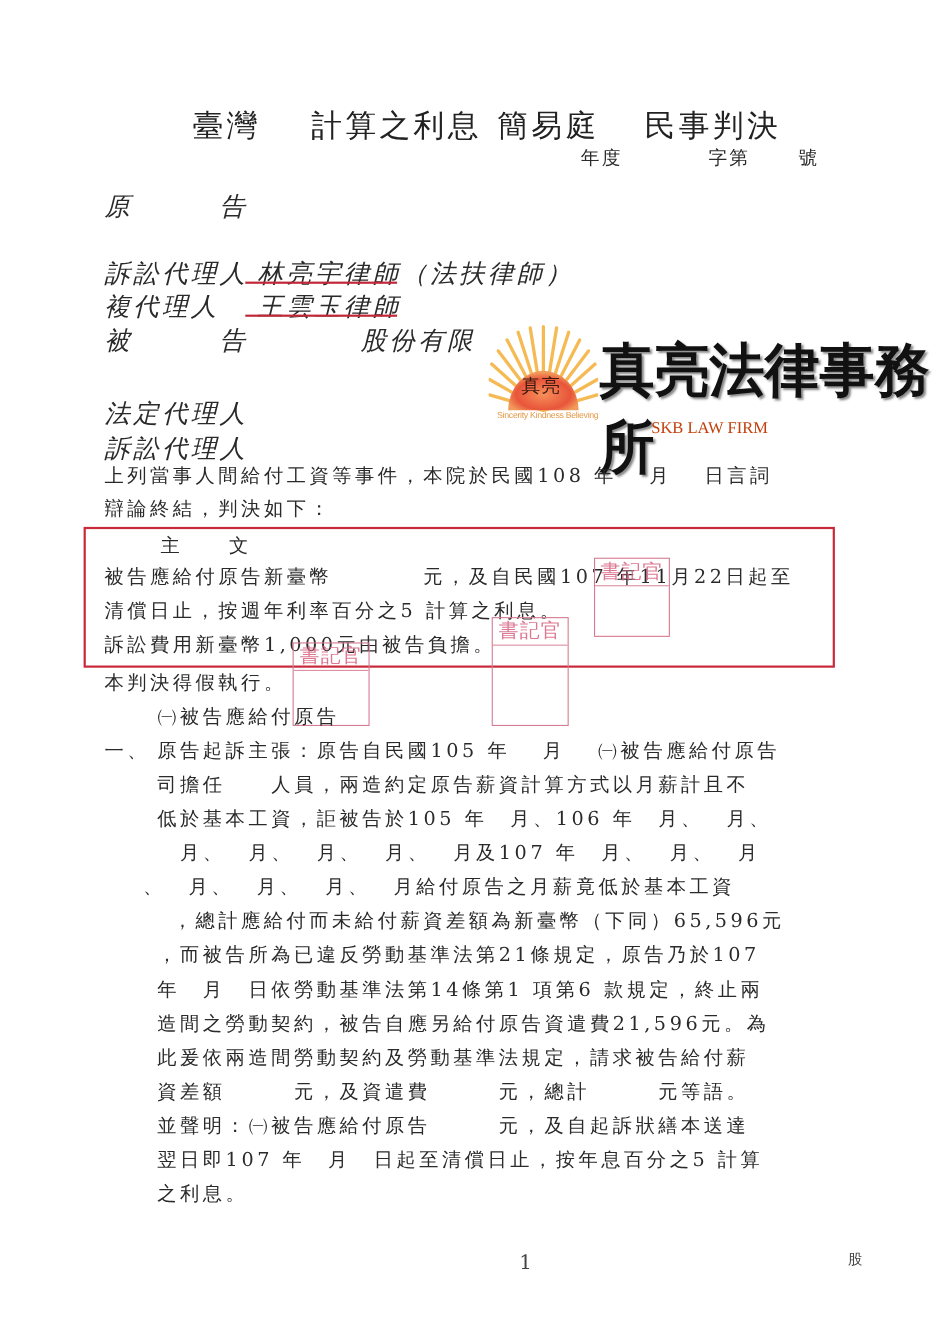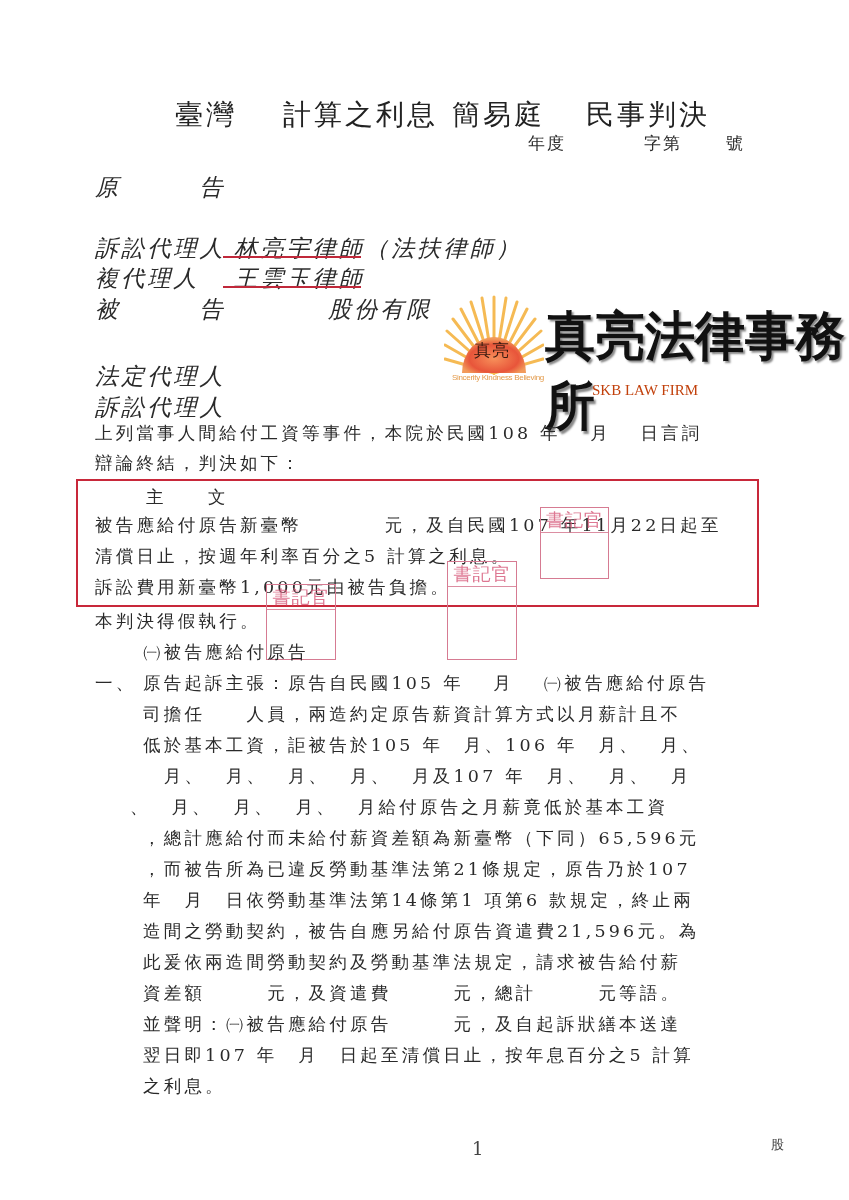--- a/index.html
+++ b/index.html
@@ -123,21 +123,21 @@
 
 <div class="abs line" style="left:95px; top:610px">本判決得假執行。</div>
 <div class="abs line" style="left:143px; top:641px">㈠被告應給付原告</div>
 
 <div class="abs line" style="left:95px; top:672px">一、</div>
 <div class="abs line" style="left:143px; top:672px">原告起訴主張：原告自民國105 年　 月　 ㈠被告應給付原告</div>
 <div class="abs line" style="left:143px; top:703px">司擔任　　人員，兩造約定原告薪資計算方式以月薪計且不</div>
 <div class="abs line" style="left:143px; top:734px">低於基本工資，詎被告於105 年　月、106 年　月、　月、</div>
 <div class="abs line" style="left:143px; top:765px">　月、　月、　月、　月、　月及107 年　月、　月、　月</div>
 <div class="abs line" style="left:130px; top:796px">、　月、　月、　月、　月給付原告之月薪竟低於基本工資</div>
-<div class="abs line" style="left:143px; top:827px">，總計應給付而未給付薪資差額為新臺幣（下同）65,596元</div>
+<div class="abs line" style="left:157px; top:827px">，總計應給付而未給付薪資差額為新臺幣（下同）65,596元</div>
 <div class="abs line" style="left:143px; top:858px">，而被告所為已違反勞動基準法第21條規定，原告乃於107</div>
 <div class="abs line" style="left:143px; top:889px">年　月　日依勞動基準法第14條第1 項第6 款規定，終止兩</div>
 <div class="abs line" style="left:143px; top:920px">造間之勞動契約，被告自應另給付原告資遣費21,596元。為</div>
 <div class="abs line" style="left:143px; top:951px">此爰依兩造間勞動契約及勞動基準法規定，請求被告給付薪</div>
 <div class="abs line" style="left:143px; top:982px">資差額　　　元，及資遣費　　　元，總計　　　元等語。</div>
 <div class="abs line" style="left:143px; top:1013px">並聲明：㈠被告應給付原告　　　元，及自起訴狀繕本送達</div>
 <div class="abs line" style="left:143px; top:1044px">翌日即107 年　月　日起至清償日止，按年息百分之5 計算</div>
 <div class="abs line" style="left:143px; top:1075px">之利息。</div>
 
 <div class="footer-page">1</div>

